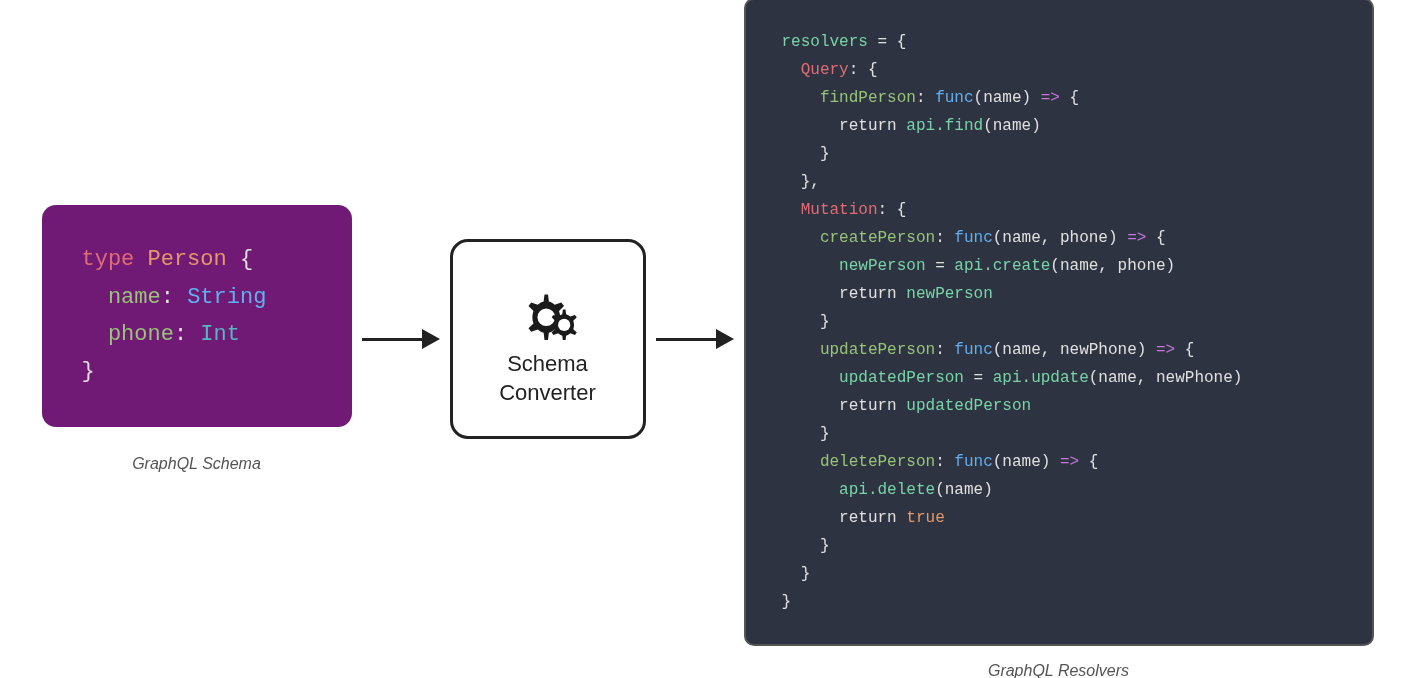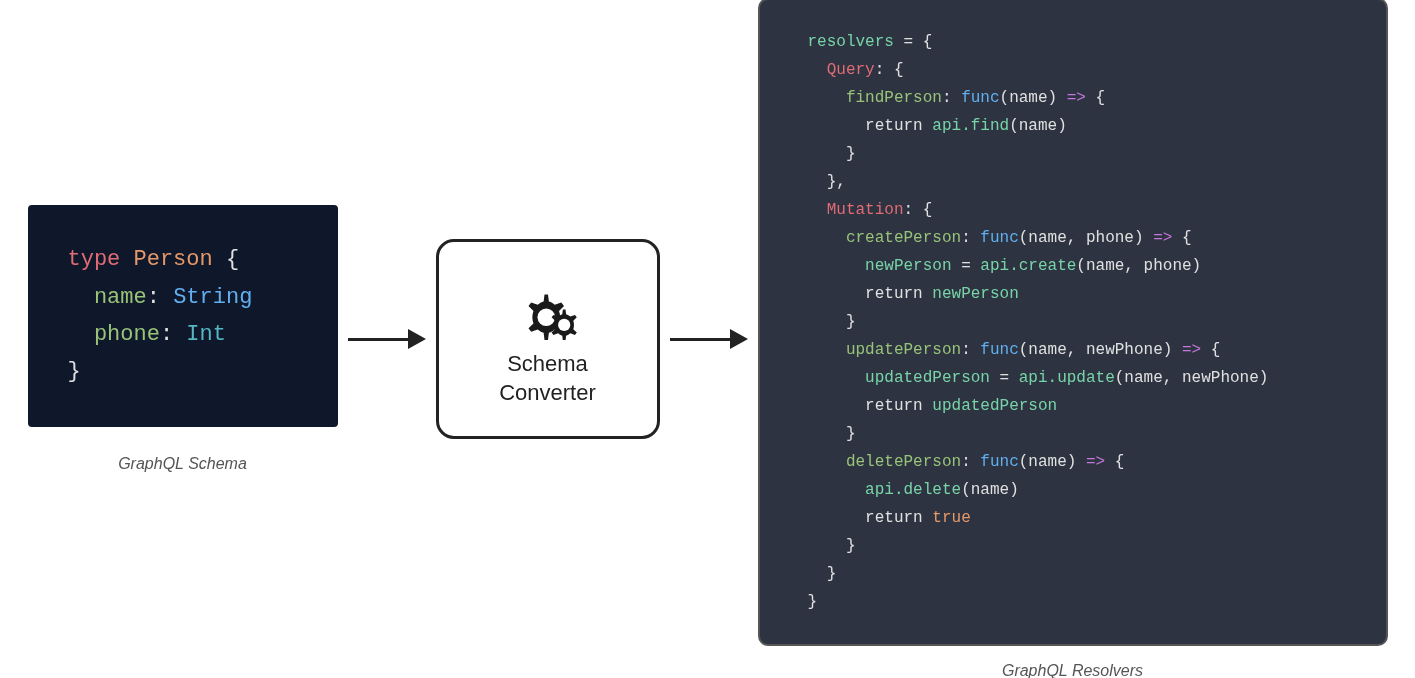--- a/index.html
+++ b/index.html
@@ -23,22 +23,22 @@
       padding: 40px 60px;
     }
     
     .schema-panel {
       display: flex;
       flex-direction: column;
       align-items: center;
       gap: 12px;
     }
     .schema-box {
-      background: #0f172a;
-      border-radius: 4px;
+      background: #701a75;
+      border-radius: 14px;
       padding: 36px 40px;
       width: 310px;
       min-height: 220px;
       display: flex;
       align-items: flex-start;
       justify-content: flex-start;
     }
     .schema-code {
       font-family: 'Courier New', Courier, monospace;
       font-size: 22px;
@@ -76,21 +76,21 @@
     
     .converter-panel {
       display: flex;
       flex-direction: column;
       align-items: center;
     }
     .converter-box {
       background: #ffffff;
       border: 3px solid #222;
       border-radius: 18px;
-      width: 224px;
+      width: 196px;
       height: 200px;
       display: flex;
       flex-direction: column;
       align-items: center;
       justify-content: center;
       gap: 10px;
     }
     .gears-icon {
       width: 90px;
       height: 70px;
@@ -118,21 +118,20 @@
       min-height: 580px;
       display: flex;
       align-items: flex-start;
       justify-content: flex-start;
     }
     .resolvers-code {
       font-family: 'Courier New', Courier, monospace;
       font-size: 16px;
       line-height: 1.75;
       white-space: pre;
-      margin-left: 12px;
     }
     .resolvers-caption {
       font-style: italic;
       color: #555;
       font-size: 16px;
       margin-top: 4px;
     }
 
     
     .c-var { color: #78d4a8; }       

